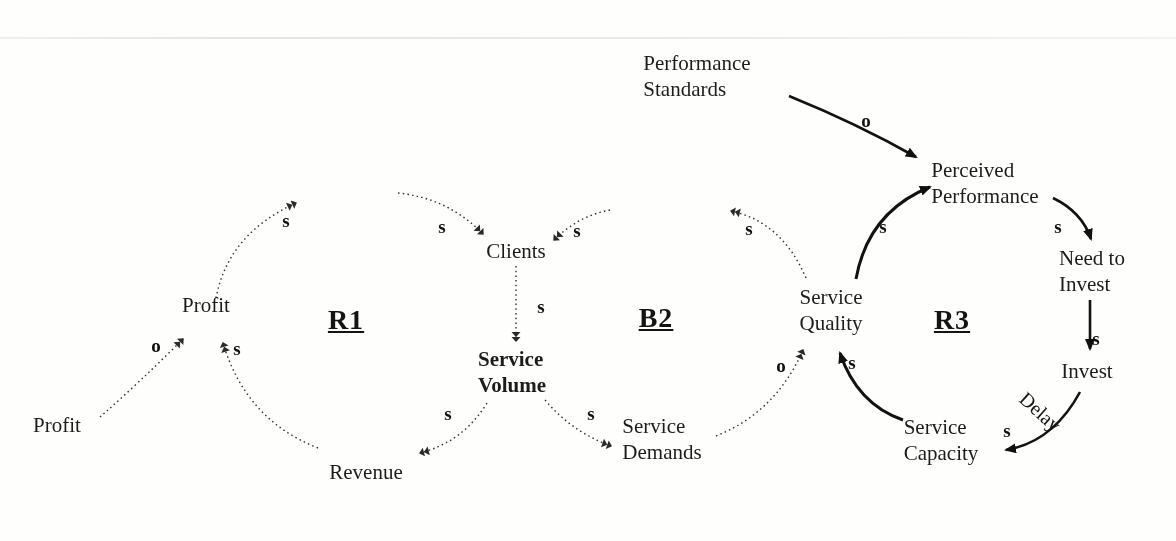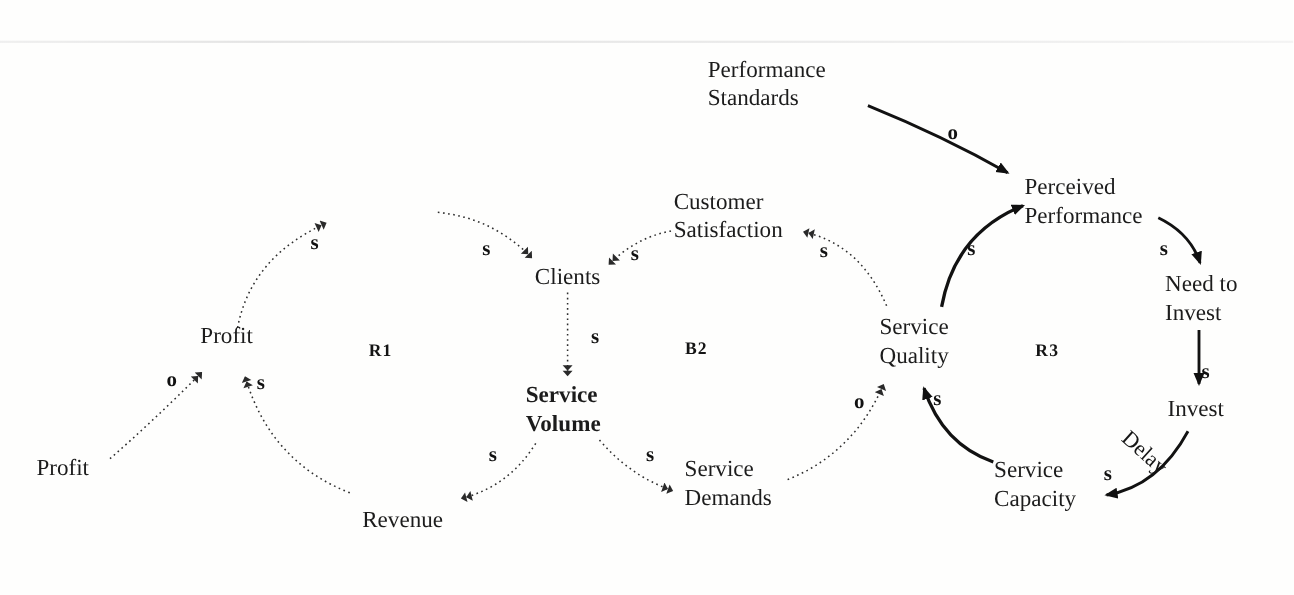--- a/index.html
+++ b/index.html
@@ -22,24 +22,25 @@
     transform:translate(-50%,-50%);
     white-space:pre-line;
     font-size:21px;
     line-height:1.25;
     color:#1c1c1c;
   }
   .node.bold{font-weight:bold;}
   .loop-label{
     position:absolute;
     transform:translate(-50%,-50%);
-    font-size:16px;
+    font-size:28px;
     font-weight:bold;
     letter-spacing:1px;
     color:#141414;
+    text-decoration:underline;
   }
   .mark{
     position:absolute;
     transform:translate(-50%,-50%);
     font-size:19px;
     font-weight:bold;
     color:#111;
   }
   .delay{
     position:absolute;
@@ -85,38 +86,36 @@
     <path d="M 1080,392 Q 1053,442 1006,450" fill="none" stroke="#121212" stroke-width="2.6" marker-end="url(#arrSolid)"></path>
     <path d="M 903,420 Q 857,404 840,353" fill="none" stroke="#121212" stroke-width="3" marker-end="url(#arrSolid)"></path>
   </svg>
 
   <div class="node" style="left:57px;top:425px">Profit</div>
   <div class="node" style="left:206px;top:305px">Profit</div>
   <div class="node" style="left:516px;top:251px">Clients</div>
   <div class="node" style="left:366px;top:472px">Revenue</div>
   <div class="node bold" style="left:512px;top:372px">Service
 Volume</div>
-  <div class="node" style="left:662px;top:196px">Customer
-Satisfaction</div>
   <div class="node" style="left:662px;top:439px">Service
 Demands</div>
   <div class="node" style="left:831px;top:310px">Service
 Quality</div>
   <div class="node" style="left:697px;top:76px">Performance
 Standards</div>
   <div class="node" style="left:985px;top:183px">Perceived
 Performance</div>
   <div class="node" style="left:1092px;top:271px">Need to
 Invest</div>
   <div class="node" style="left:1087px;top:371px">Invest</div>
   <div class="node" style="left:941px;top:440px">Service
 Capacity</div>
 
   <div class="loop-label" style="left:346px;top:320px">R1</div>
-  <div class="loop-label" style="left:633px;top:318px">B2</div>
+  <div class="loop-label" style="left:656px;top:318px">B2</div>
   <div class="loop-label" style="left:952px;top:320px">R3</div>
 
   <div class="mark" style="left:156px;top:346px">o</div>
   <div class="mark" style="left:286px;top:221px">s</div>
   <div class="mark" style="left:442px;top:227px">s</div>
   <div class="mark" style="left:541px;top:307px">s</div>
   <div class="mark" style="left:448px;top:414px">s</div>
   <div class="mark" style="left:237px;top:349px">s</div>
   <div class="mark" style="left:591px;top:414px">s</div>
   <div class="mark" style="left:781px;top:366px">o</div>

